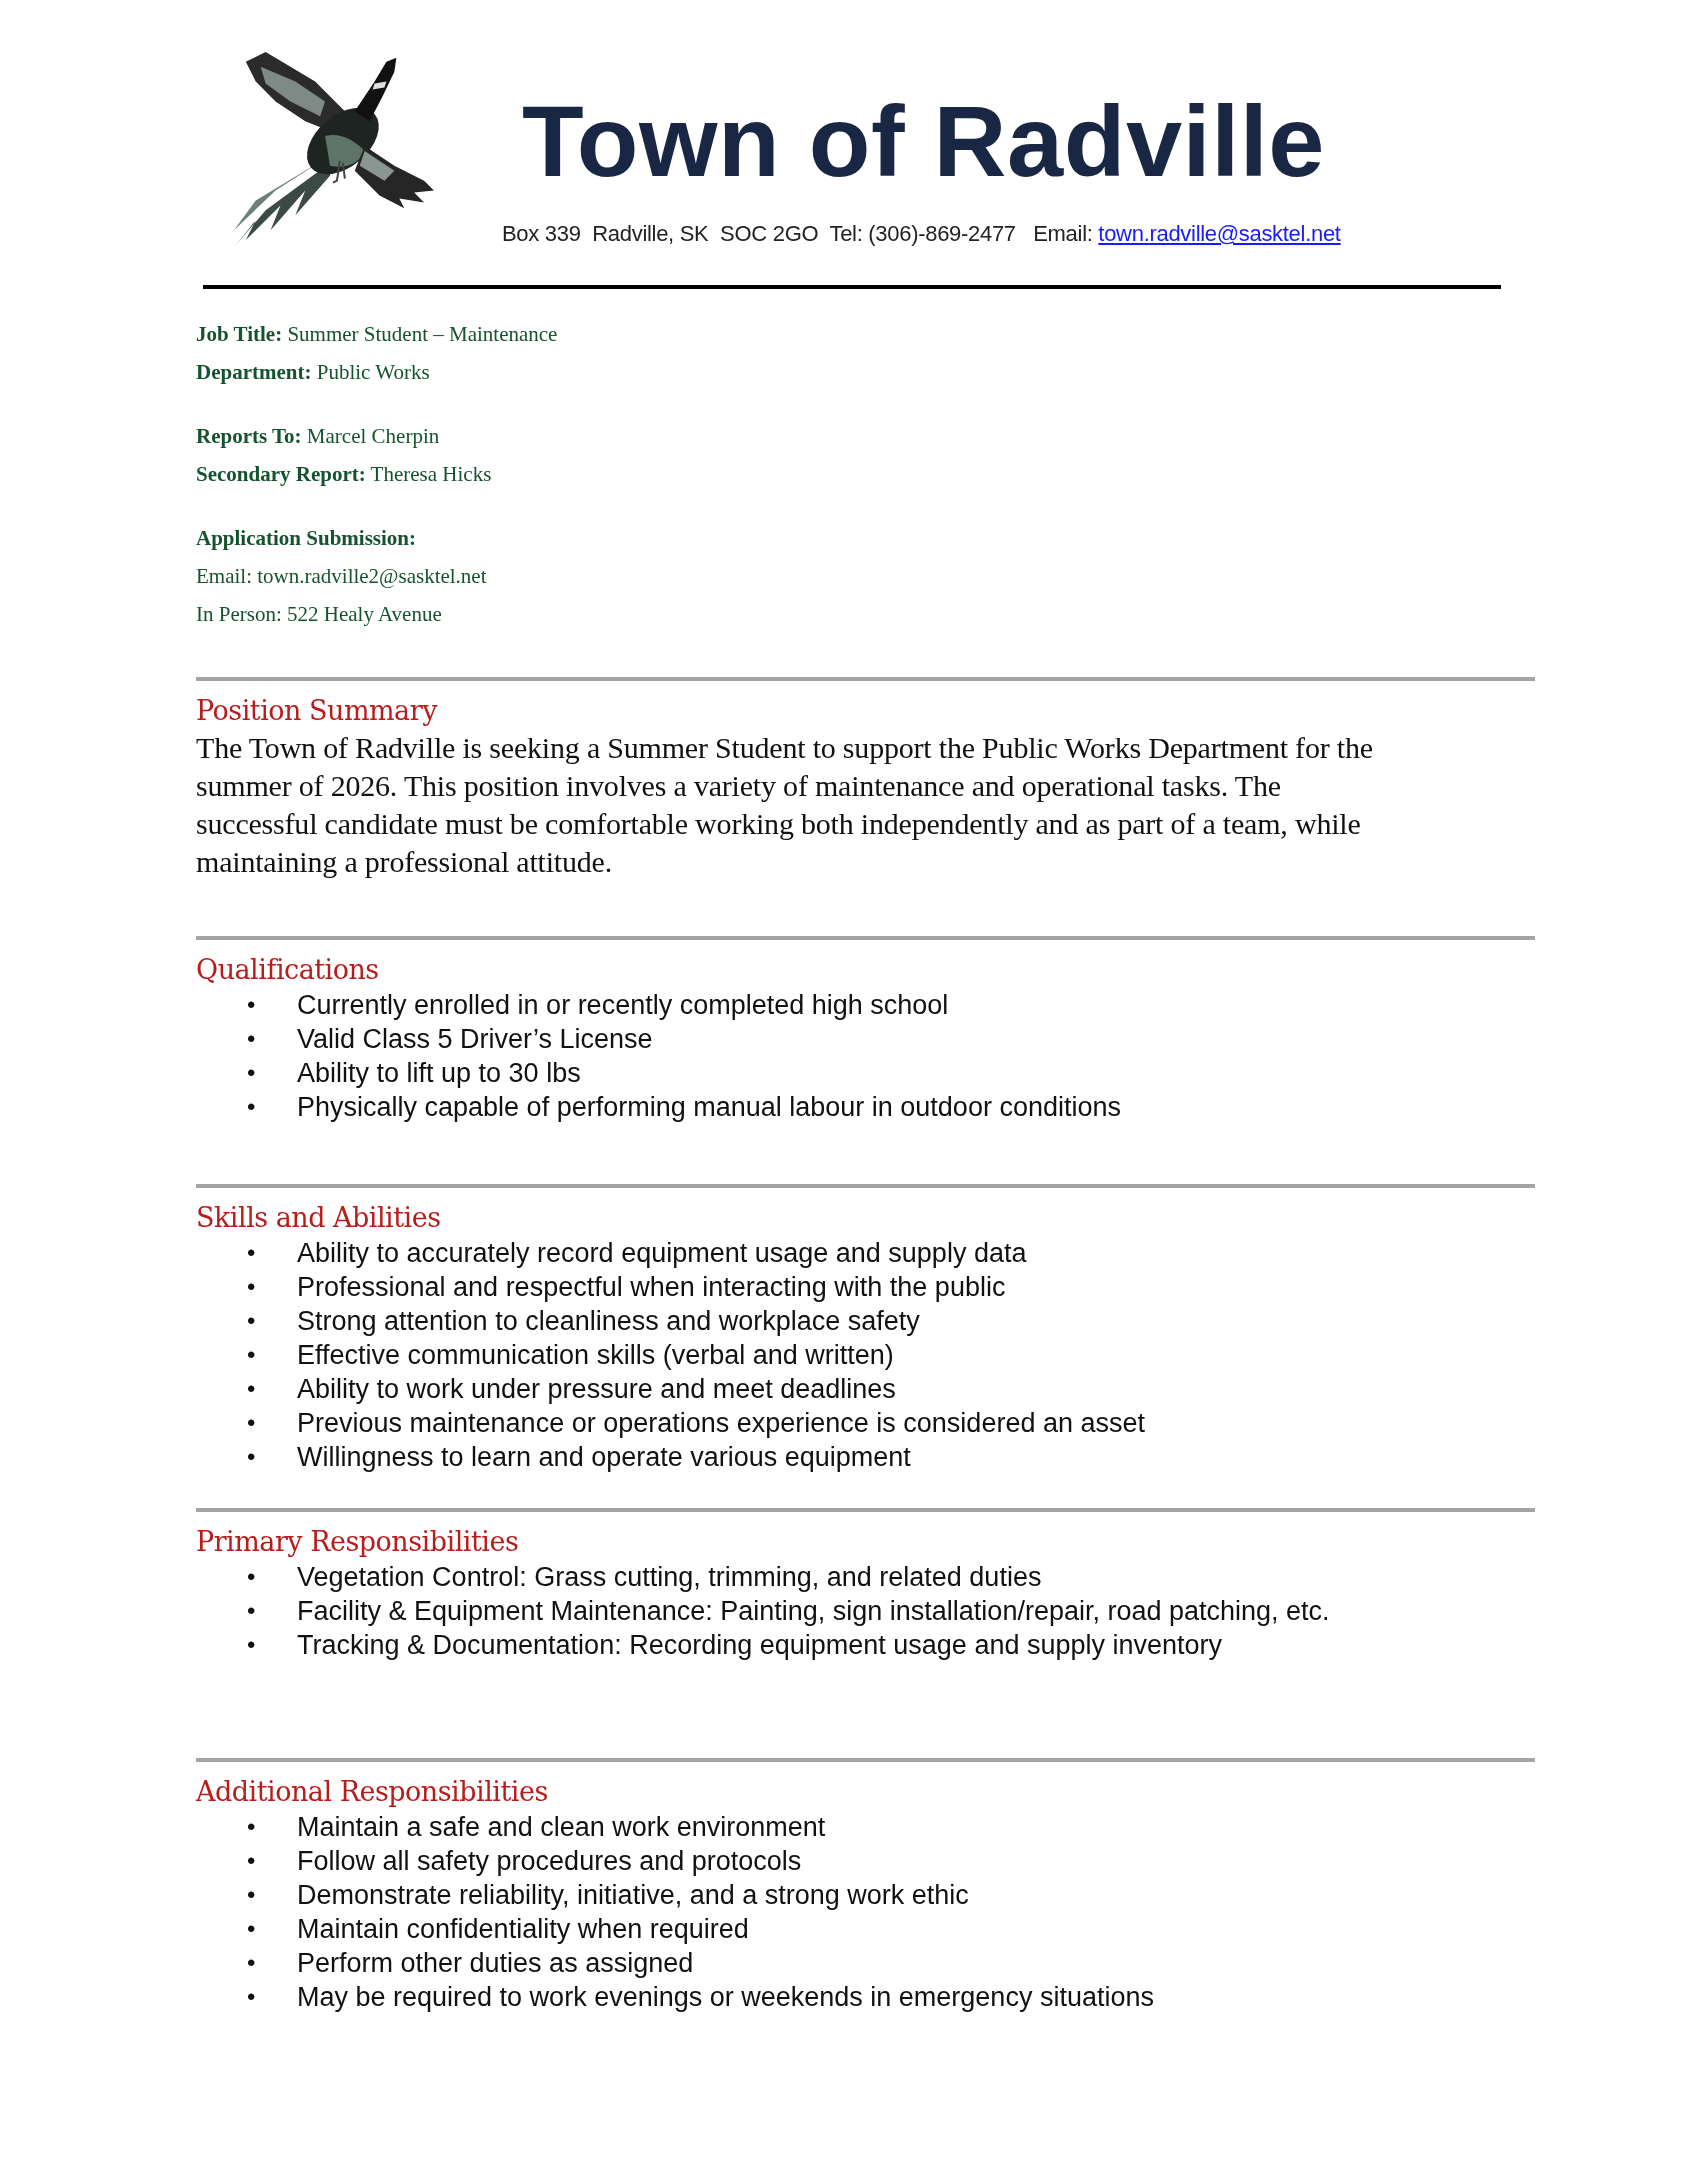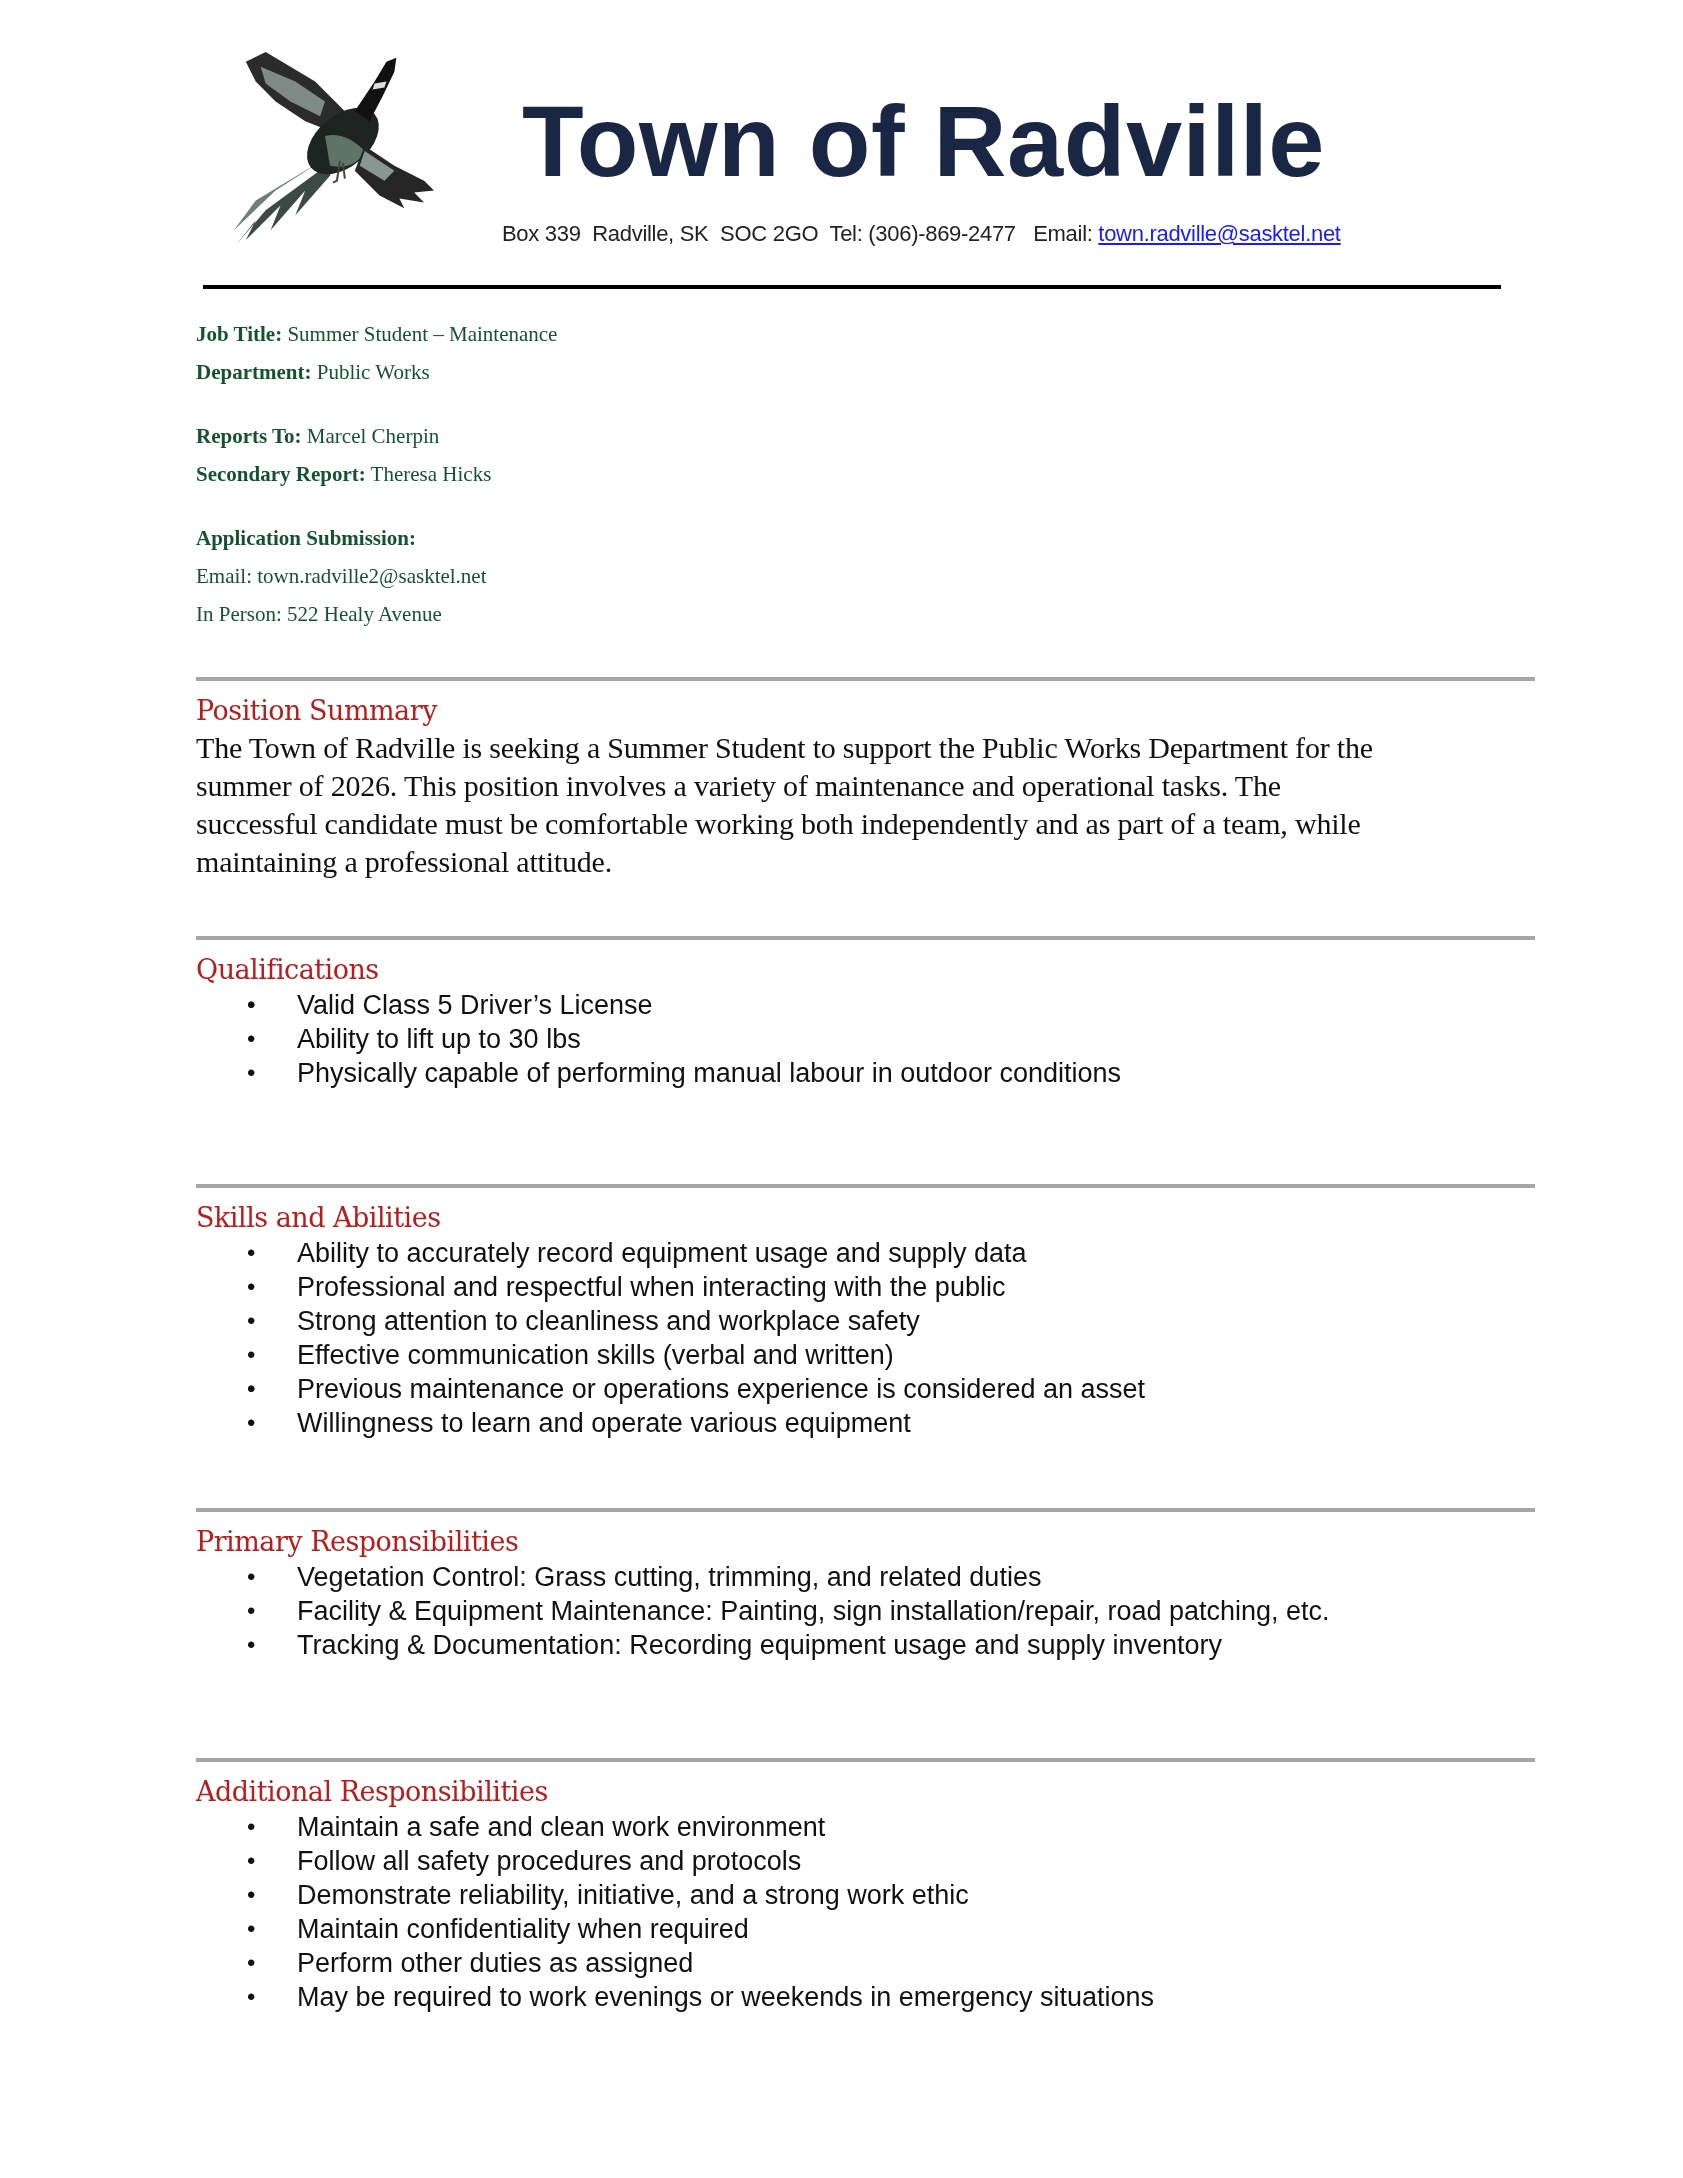--- a/index.html
+++ b/index.html
@@ -101,36 +101,36 @@
     <div>summer of 2026. This position involves a variety of maintenance and operational tasks. The</div>
     <div>successful candidate must be comfortable working both independently and as part of a team, while</div>
     <div>maintaining a professional attitude.</div>
   </div>
 </div>
 
 <div class="section" style="top:936px;">
   <div class="rule"></div>
   <h2 class="sec-heading">Qualifications</h2>
   <ul class="blist">
-    <li><span class="bullet">•</span></li>
+    <li><span class="bullet">•</span><span>Currently enrolled in or recently completed high school</span></li>
     <li><span class="bullet">•</span><span>Valid Class 5 Driver’s License</span></li>
     <li><span class="bullet">•</span><span>Ability to lift up to 30 lbs</span></li>
     <li><span class="bullet">•</span><span>Physically capable of performing manual labour in outdoor conditions</span></li>
   </ul>
 </div>
 
 <div class="section" style="top:1184px;">
   <div class="rule"></div>
   <h2 class="sec-heading">Skills and Abilities</h2>
   <ul class="blist">
     <li><span class="bullet">•</span><span>Ability to accurately record equipment usage and supply data</span></li>
     <li><span class="bullet">•</span><span>Professional and respectful when interacting with the public</span></li>
     <li><span class="bullet">•</span><span>Strong attention to cleanliness and workplace safety</span></li>
     <li><span class="bullet">•</span><span>Effective communication skills (verbal and written)</span></li>
-    <li><span class="bullet">•</span></li>
+    <li><span class="bullet">•</span><span>Ability to work under pressure and meet deadlines</span></li>
     <li><span class="bullet">•</span><span>Previous maintenance or operations experience is considered an asset</span></li>
     <li><span class="bullet">•</span><span>Willingness to learn and operate various equipment</span></li>
   </ul>
 </div>
 
 <div class="section" style="top:1508px;">
   <div class="rule"></div>
   <h2 class="sec-heading">Primary Responsibilities</h2>
   <ul class="blist">
     <li><span class="bullet">•</span><b>Vegetation Control:</b><span> Grass cutting, trimming, and related duties</span></li>

